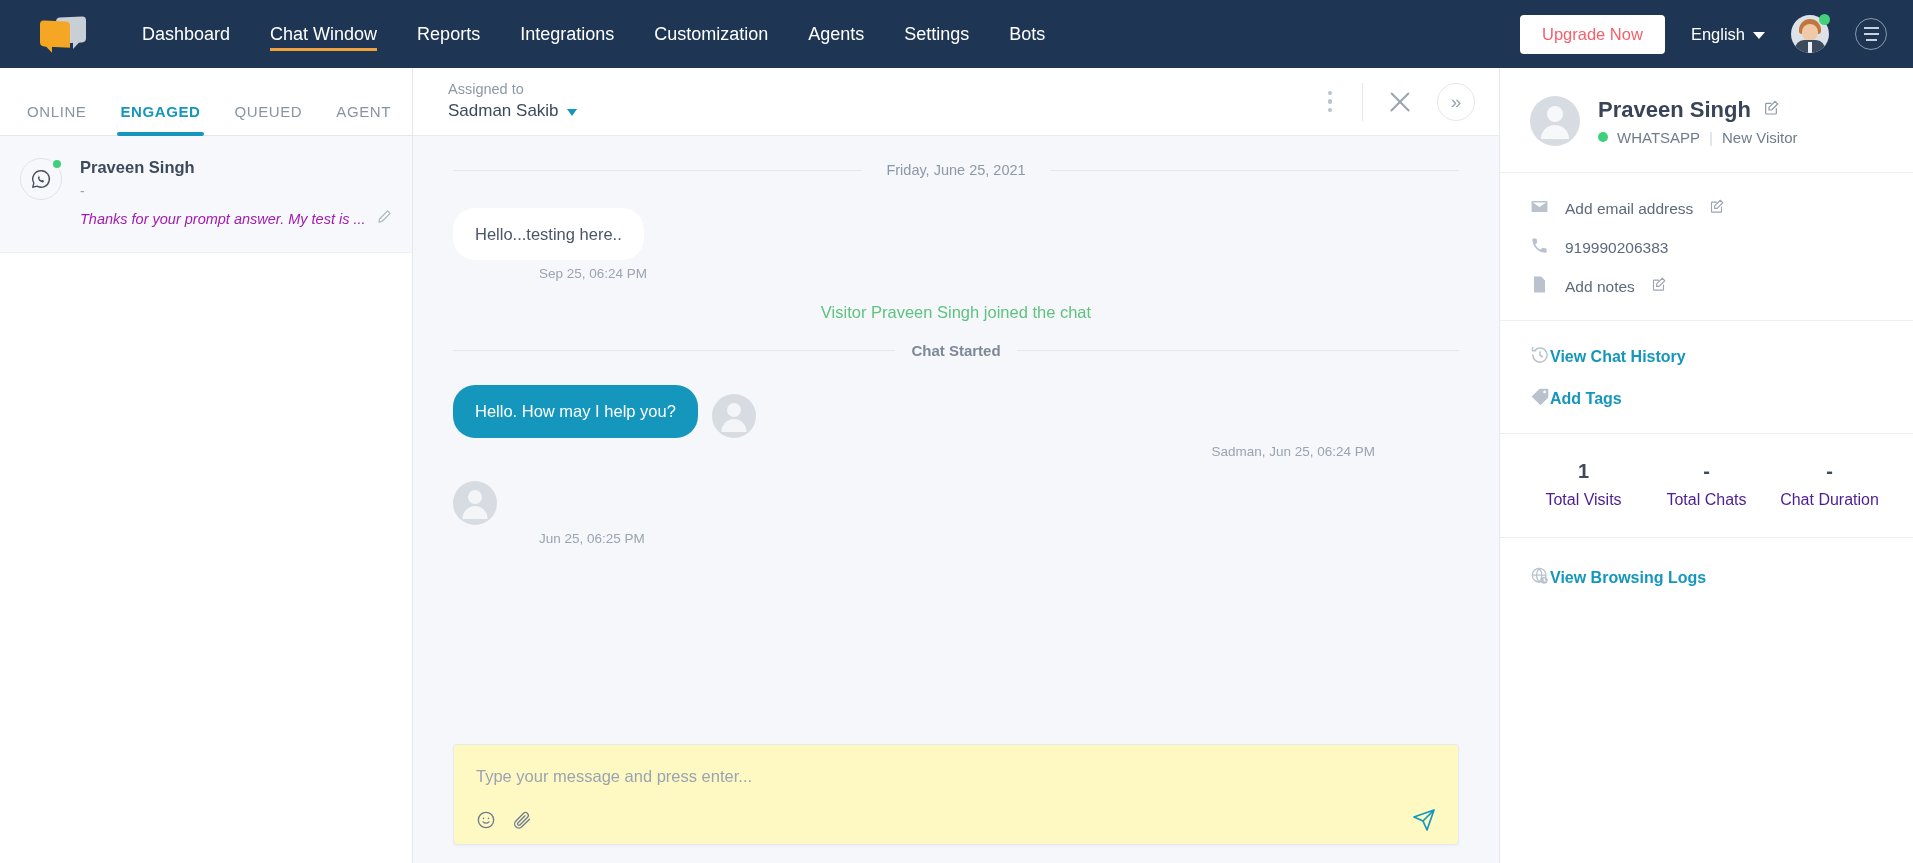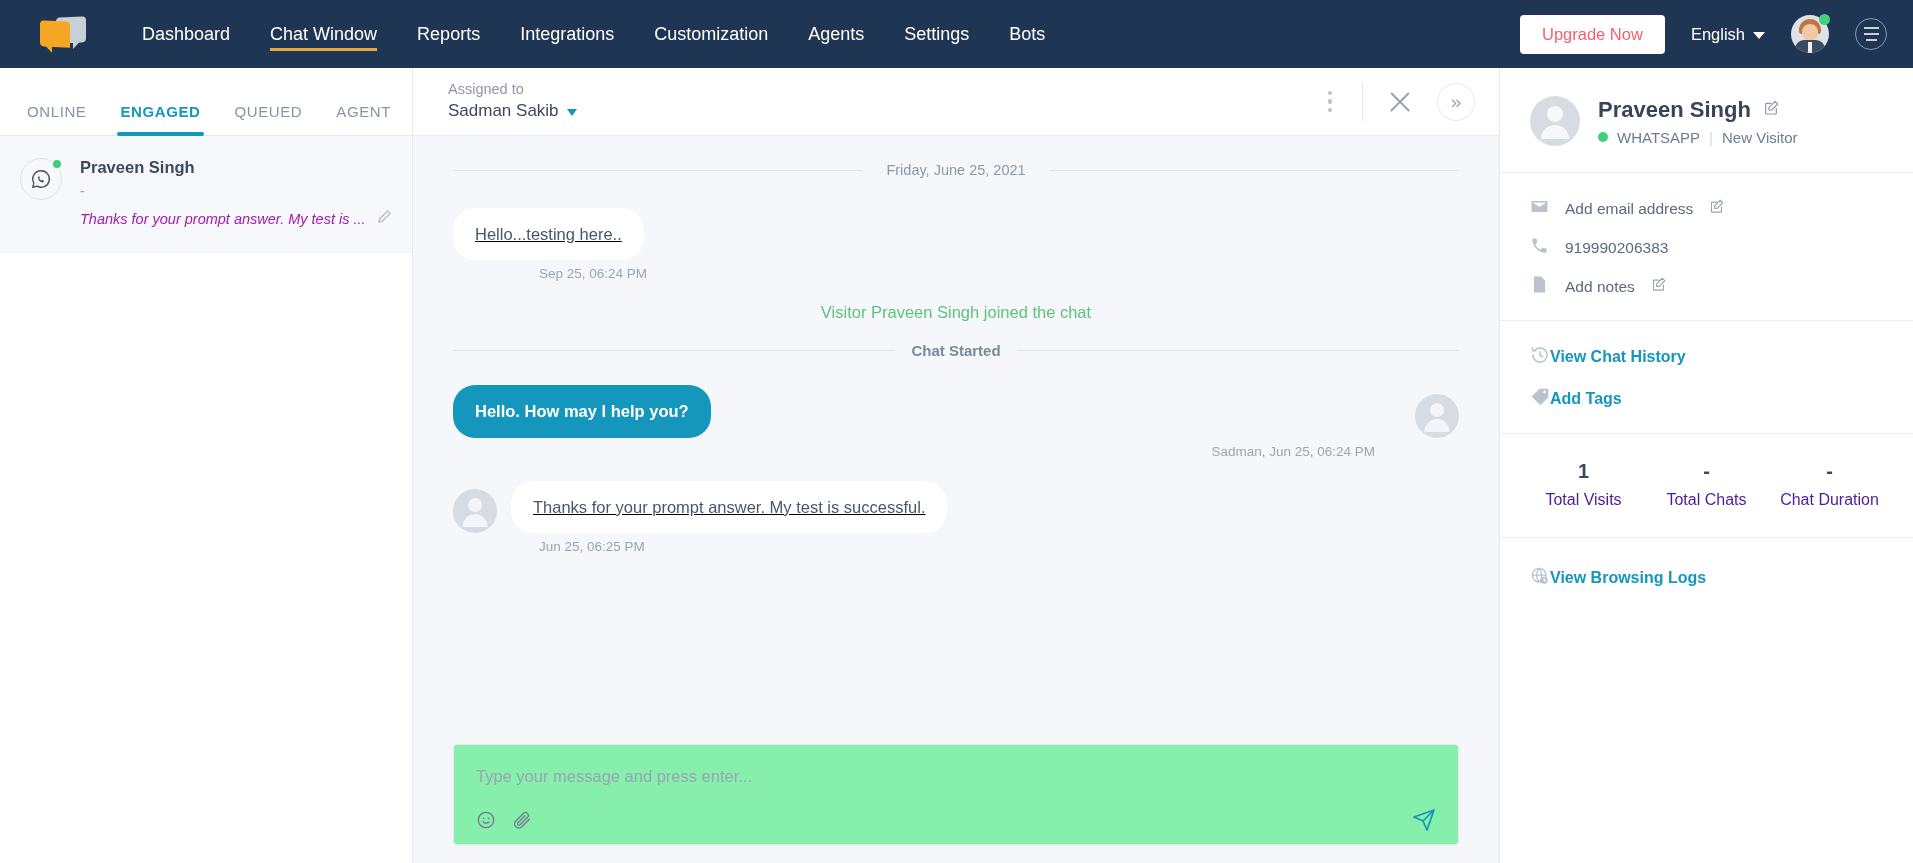--- a/index.html
+++ b/index.html
@@ -306,22 +306,22 @@
   }
   .date-divider {
     display: flex; align-items: center;
     gap: 24px;
     margin-bottom: 30px;
   }
   .date-divider .rule { flex: 1; height: 1px; background: #e2e7ee; }
   .date-divider .txt { color: #8d98a7; font-size: 14.5px; }
 
   .row { display: flex; margin-bottom: 6px; }
-  .row.left  { justify-content: flex-start; text-decoration: underline; }
-  .row.right { justify-content: space-between; font-weight: bold; }
+  .row.left  { justify-content: flex-start; }
+  .row.right { justify-content: flex-start; }
   .bubble {
     max-width: 62%;
     padding: 15px 22px;
     border-radius: 22px;
     font-size: 16.5px;
     line-height: 1.35;
   }
   .bubble.in {
     background: #ffffff;
     color: #4a5769;
@@ -372,21 +372,21 @@
   .chat-started {
     display: flex; align-items: center; gap: 16px;
     margin-bottom: 26px;
   }
   .chat-started .rule { flex: 1; height: 1px; background: #e2e7ee; }
   .chat-started .txt { color: #7d8898; font-size: 15px; font-weight: bold; }
 
   
   .composer {
     margin: 0 40px 18px 40px;
-    background: #86efac;
+    background: #fef9c3;
     border: 1px solid #e6eaf0;
     border-radius: 4px;
     box-shadow: 0 1px 3px rgba(30,54,83,0.05);
     padding: 16px 22px 12px 22px;
     flex: 0 0 auto;
   }
   .composer-input {
     width: 100%;
     border: none; outline: none;
     font-size: 16.5px;
@@ -602,21 +602,20 @@
             <span class="b"></span>
           </div>
       </div>
       <div class="ts right">Sadman, Jun 25, 06:24 PM</div>
 
       <div class="row left">
         <div class="msg-avatar gap-l">
             <span class="h"></span>
             <span class="b"></span>
           </div>
-        <div class="bubble in">Thanks for your prompt answer. My test is successful.</div>
       </div>
       <div class="ts left">Jun 25, 06:25 PM</div>
     </div>
 
     <div class="composer">
       <input class="composer-input" type="text" placeholder="Type your message and press enter..." style="">
       <div class="composer-tools">
         <span class="tool-ic">
           <svg width="20" height="20" viewBox="0 0 24 24" fill="none" stroke="#6f7c8d" stroke-width="1.6">
             <circle cx="12" cy="12" r="9.2"></circle>

